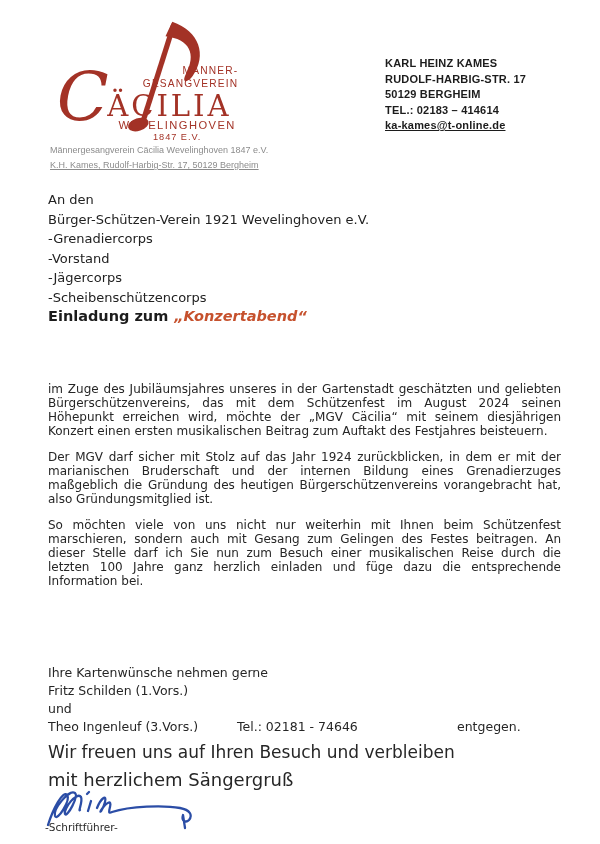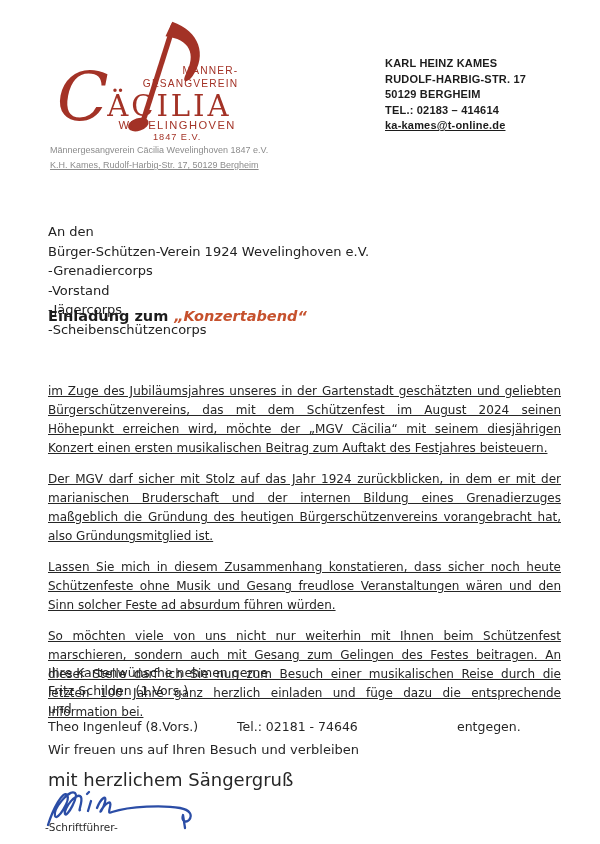--- a/index.html
+++ b/index.html
@@ -13,35 +13,35 @@
   
   .sender-line { position:absolute; left:50px; top:143px;
     font-family:"Liberation Sans", sans-serif; font-size:9px; line-height:15px; color:#8c8c8c; }
   .sender-line .u { text-decoration:underline; }
   
   .contact-block { position:absolute; left:385px; top:56px;
     font-family:"Liberation Sans", sans-serif; font-weight:bold; font-size:11px;
     line-height:15.5px; color:#1c1c1c; letter-spacing:0.2px; }
   .contact-block .u { text-decoration:underline; }
   
-  .recipient { position:absolute; left:48px; top:190px; font-size:13px; line-height:19.5px; color:#222;margin-top:32px; }
+  .recipient { position:absolute; left:48px; top:190px; font-size:13px; line-height:19.5px; color:#222; }
   
   .subject { position:absolute; left:48px; top:308px; font-size:14.5px; font-weight:bold; color:#1c1c1c; }
   .subject .highlight { color:#c6512d; font-style:italic; margin-left:6px; }
   
   .salutation { position:absolute; left:48px; top:356px; font-size:12.5px; color:#262626; }
   .body-text { position:absolute; left:48px; top:382px; width:513px; }
-  .body-text p { font-size:12px; line-height:19px; text-align:justify; margin-bottom:12px; color:#262626;text-decoration:underline; }
+  .body-text p { font-size:12px; line-height:14px; text-align:justify; margin-bottom:12px; color:#262626; }
   
   .tickets { position:absolute; left:48px; top:664px; width:513px; font-size:12.5px; color:#262626; }
   .trow { position:relative; height:18px; line-height:18px; }
   .trow .ttel { position:absolute; left:189px; top:0; }
   .trow .tsuffix { position:absolute; left:409px; top:0; }
   
-  .closing-1 { position:absolute; left:48px; top:742px; font-size:13px; }
+  .closing-1 { position:absolute; left:48px; top:742px; font-size:17px; }
   .closing-2 { position:absolute; left:48px; top:769px; font-size:18px; }
   .signature { position:absolute; left:42px; top:782px; width:185px; height:50px; }
   .signature-role { position:absolute; left:45px; top:821px; font-size:10.5px; color:#2a2a2a; }
 </style>
 </head>
 <body>
 
 <div class="page">
 
   <div class="logo-block">
@@ -77,51 +77,50 @@
   <div class="contact-block">
     <div>KARL HEINZ KAMES</div>
     <div>RUDOLF-HARBIG-STR. 17</div>
     <div>50129 BERGHEIM</div>
     <div>TEL.: 02183 – 414614</div>
     <div class="u">ka-kames@t-online.de</div>
   </div>
 
   <div class="recipient">
     <div>An den</div>
-    <div>Bürger-Schützen-Verein 1924 Wevelinghoven e.V.</div>
+    <div>Bürger-Schützen-Verein 1921 Wevelinghoven e.V.</div>
     <div>-Grenadiercorps</div>
     <div>-Vorstand</div>
     <div>-Jägercorps</div>
     <div>-Scheibenschützencorps</div>
   </div>
 
   <div class="subject">
     <span>Einladung zum</span><span class="highlight">„Konzertabend“</span>
   </div>
 
 
   <div class="body-text">
     <p>im Zuge des Jubiläumsjahres unseres in der Gartenstadt geschätzten und geliebten Bürgerschützenvereins, das mit dem Schützenfest im August 2024 seinen Höhepunkt erreichen wird, möchte der „MGV Cäcilia“ mit seinem diesjährigen Konzert einen ersten musikalischen Beitrag zum Auftakt des Festjahres beisteuern.</p>
     <p>Der MGV darf sicher mit Stolz auf das Jahr 1924 zurückblicken, in dem er mit der marianischen Bruderschaft und der internen Bildung eines Grenadierzuges maßgeblich die Gründung des heutigen Bürgerschützenvereins vorangebracht hat, also Gründungsmitglied ist.</p>
-    <p>Lassen Sie mich in diesem Zusammenhang konstatieren, dass sicher noch heute Schützenfeste ohne Musik und Gesang freudlose Veranstaltungen wären und den Sinn solcher Feste ad absurdum führen würden.</p>
     <p>So möchten viele von uns nicht nur weiterhin mit Ihnen beim Schützenfest marschieren, sondern auch mit Gesang zum Gelingen des Festes beitragen. An dieser Stelle darf ich Sie nun zum Besuch einer musikalischen Reise durch die letzten 100 Jahre ganz herzlich einladen und füge dazu die entsprechende Information bei.</p>
   </div>
 
   <div class="tickets">
     <div class="trow">
       <span>Ihre Kartenwünsche nehmen gerne</span>
     </div>
     <div class="trow">
       <span>Fritz Schilden (1.Vors.)</span>
     </div>
     <div class="trow">
       <span>und</span>
     </div>
     <div class="trow">
-      <span>Theo Ingenleuf (8.Vors.)</span>
+      <span>Theo Ingenleuf (3.Vors.)</span>
       <span class="ttel">Tel.:  02181 - 74646</span>
       <span class="tsuffix">entgegen.</span>
     </div>
   </div>
 
   <div class="closing-1">Wir freuen uns auf Ihren Besuch und verbleiben</div>
   <div class="closing-2">mit herzlichem Sängergruß</div>
 
   <svg class="signature" viewBox="0 0 185 50">
     <path d="M6,43 C11,27 21,8 25,13 C29,18 15,40 13,34 C11,27 27,7 33,11 C37,14 25,36 23,32 C21,27 35,9 39,15 C41,19 36,30 38,28

